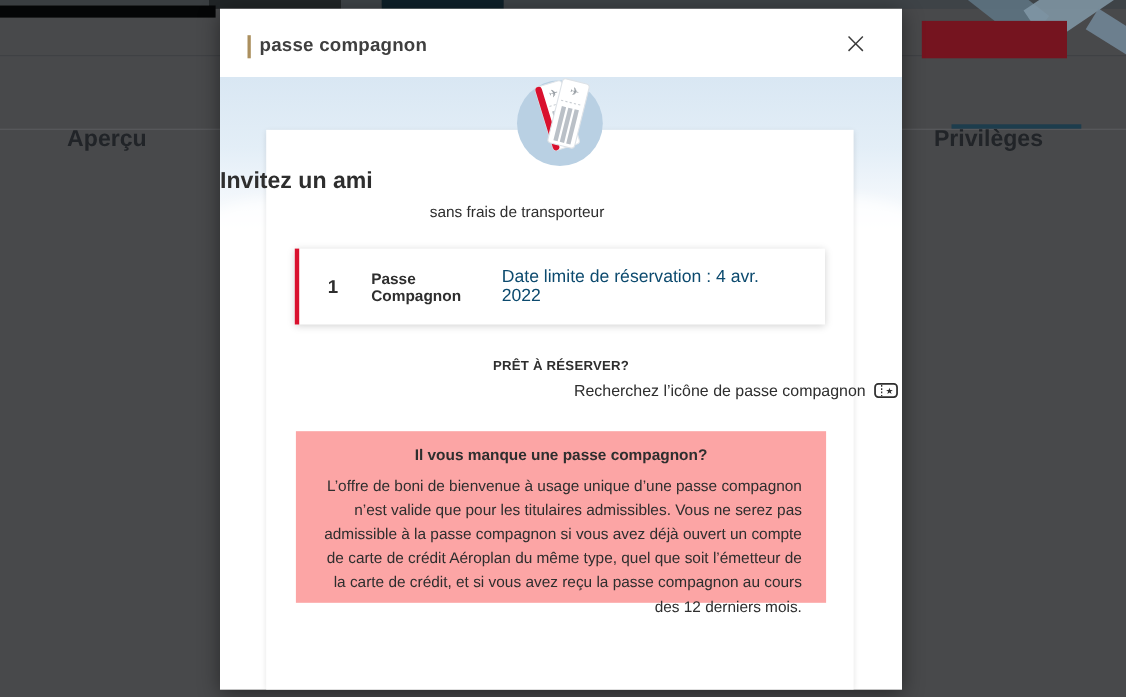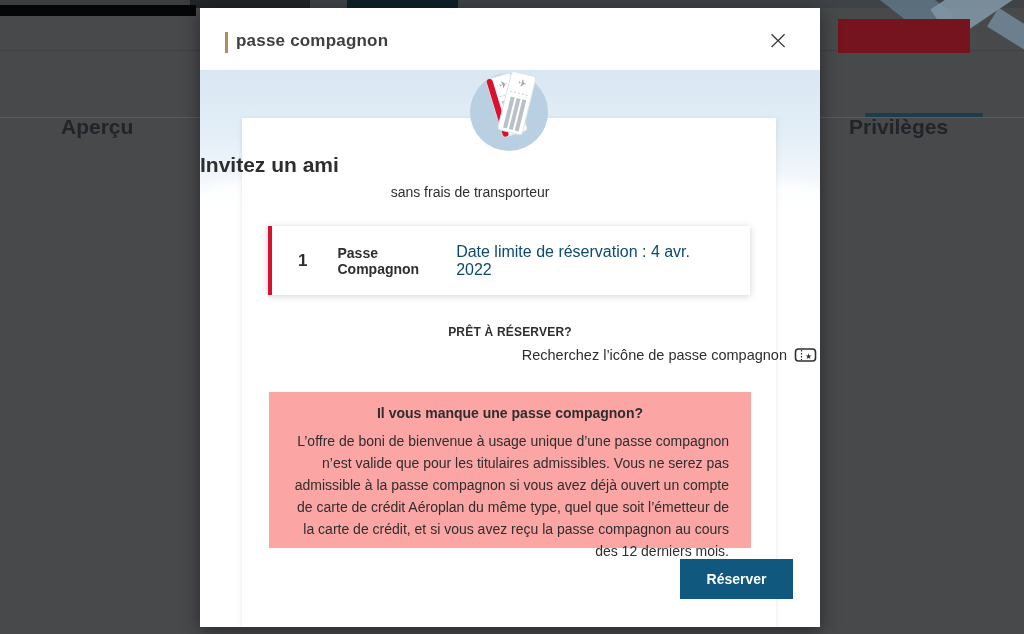--- a/index.html
+++ b/index.html
@@ -161,15 +161,14 @@
         <line x1="7.5" y1="3" x2="7.5" y2="13" stroke="#2f2f2f" stroke-width="1.2" stroke-dasharray="1.5,1.5"></line>
         <text x="14.5" y="11.5" font-size="8" fill="#2f2f2f" text-anchor="middle" font-family="DejaVu Sans">★</text>
       </svg>
     </div>
 
     <div class="notice">
       <div class="notice-title">Il vous manque une passe compagnon?</div>
       <div class="notice-body">L’offre de boni de bienvenue à usage unique d’une passe compagnon n’est valide que pour les titulaires admissibles. Vous ne serez pas admissible à la passe compagnon si vous avez déjà ouvert un compte de carte de crédit Aéroplan du même type, quel que soit l’émetteur de la carte de crédit, et si vous avez reçu la passe compagnon au cours des 12 derniers mois.</div>
     </div>
 
-    <button class="reserve-btn">Réserver</button>
   </div>
 </div>
 
 </body></html>

